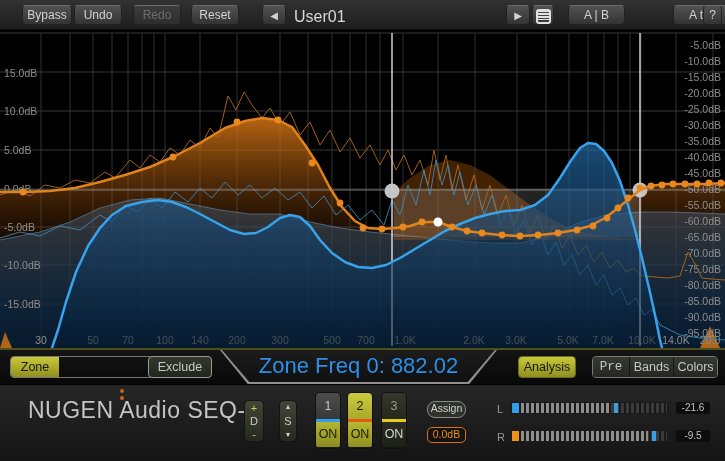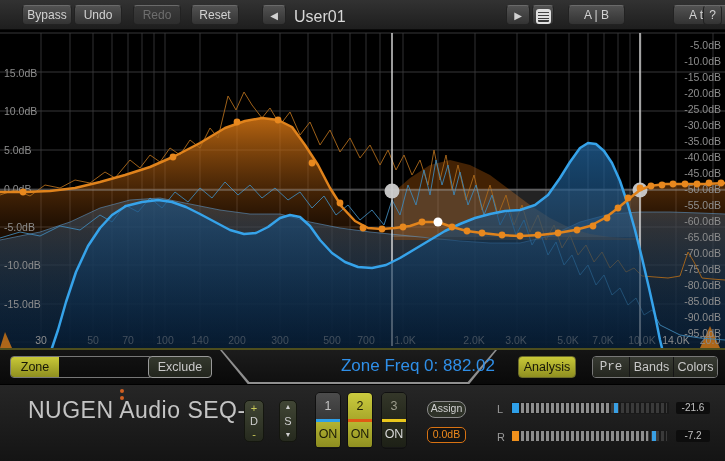--- a/index.html
+++ b/index.html
@@ -20,22 +20,22 @@
     margin-top:3px;background:repeating-linear-gradient(0deg,transparent 0 1.5px,#e0e0e0 1.5px 3px);}
   
   #graph{left:0;top:30px;width:725px;height:318px;background:#000;}
   
   #zonebar{left:0;top:348px;width:725px;height:36px;background:linear-gradient(#141414,#090909);
     border-top:2px solid #4e4e1d;box-sizing:border-box;}
   .tab-outer{left:220px;top:0;width:277px;height:34px;background:#8f8f8f;
     clip-path:polygon(0 0,100% 0,90% 100%,10% 100%);}
   .tab-inner{left:222px;top:0;width:273px;height:32px;background:linear-gradient(#1c1c1c,#101010);
     clip-path:polygon(0 0,100% 0,90% 100%,10% 100%);}
-  #zone-readout{left:222px;top:0;width:273px;height:32px;line-height:32px;text-align:right;
-    color:#2f8fe8;font-size:17px;}
+  #zone-readout{left:222px;top:0;width:273px;height:32px;line-height:32px;text-align:center;
+    color:#2f8fe8;font-size:22px;}
   .zbtn{position:absolute;top:6px;height:22px;box-sizing:border-box;border:1px solid #777;
     border-radius:4px;background:linear-gradient(#34382e,#22251d);color:#c8c8c8;
     font-size:12.5px;line-height:20px;text-align:center;cursor:pointer;}
   .yellow{background:linear-gradient(#c9c938,#8f8f20)!important;color:#181808!important;border-color:#6a6a2a!important;}
   .seg{position:absolute;top:6px;height:22px;display:flex;border:1px solid #777;border-radius:4px;
     overflow:hidden;box-sizing:border-box;align-items:center;}
   .seg>div{height:100%;line-height:20px;font-size:12.5px;text-align:center;color:#c8c8c8;
     background:linear-gradient(#383b33,#24261f);border-left:1px solid #151515;cursor:pointer;box-sizing:border-box;}
   .seg>div:first-child{border-left:none;}
   
@@ -309,14 +309,14 @@
   </div>
   <div class="mval" style="top:17px;">-21.6</div>
 
   <div class="mlabel" style="top:46px;">R</div>
   <div class="mtrack" style="top:45px;">
     <div class="mstart" style="background: rgb(240, 144, 28);"></div>
     <div class="mbase"></div>
     <div class="mfill" style="width: 127px;"></div>
     <div class="mpeak" style="left: 141px;"></div>
   </div>
-  <div class="mval" style="top:45px;">-7.2</div>
+  <div class="mval" style="top:45px;">-9.5</div>
 </div>
 
 </body></html>

